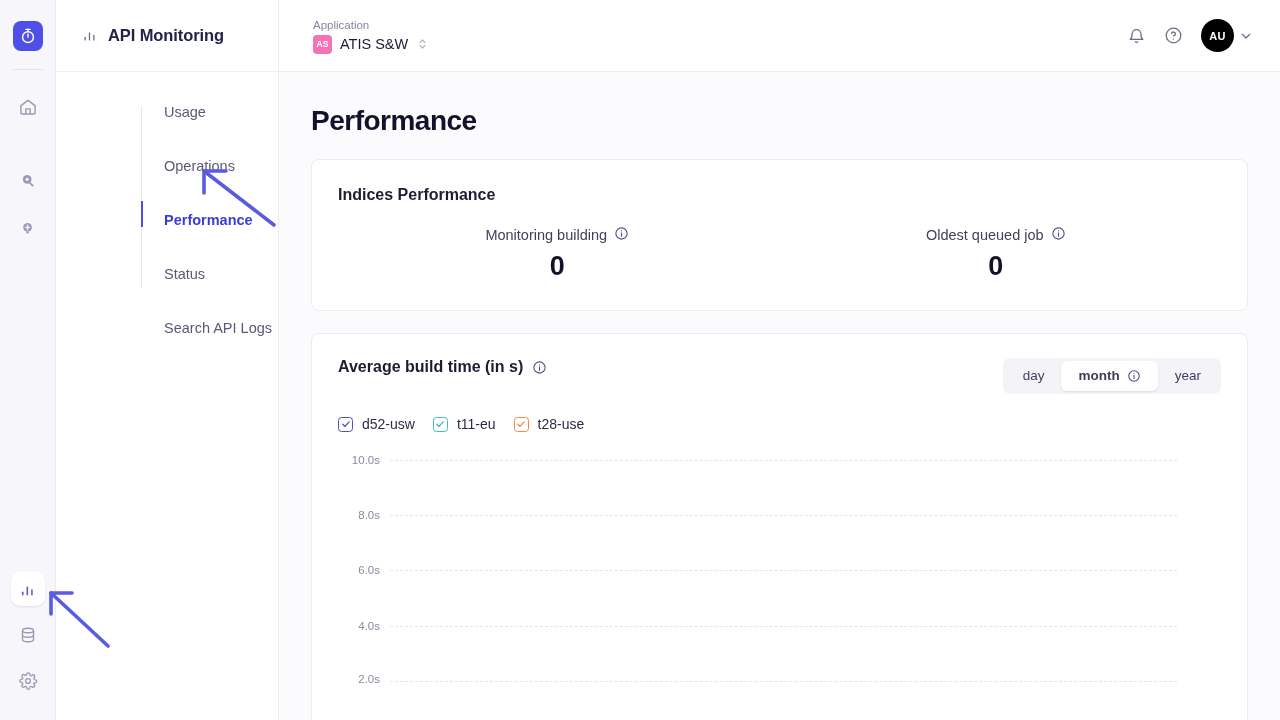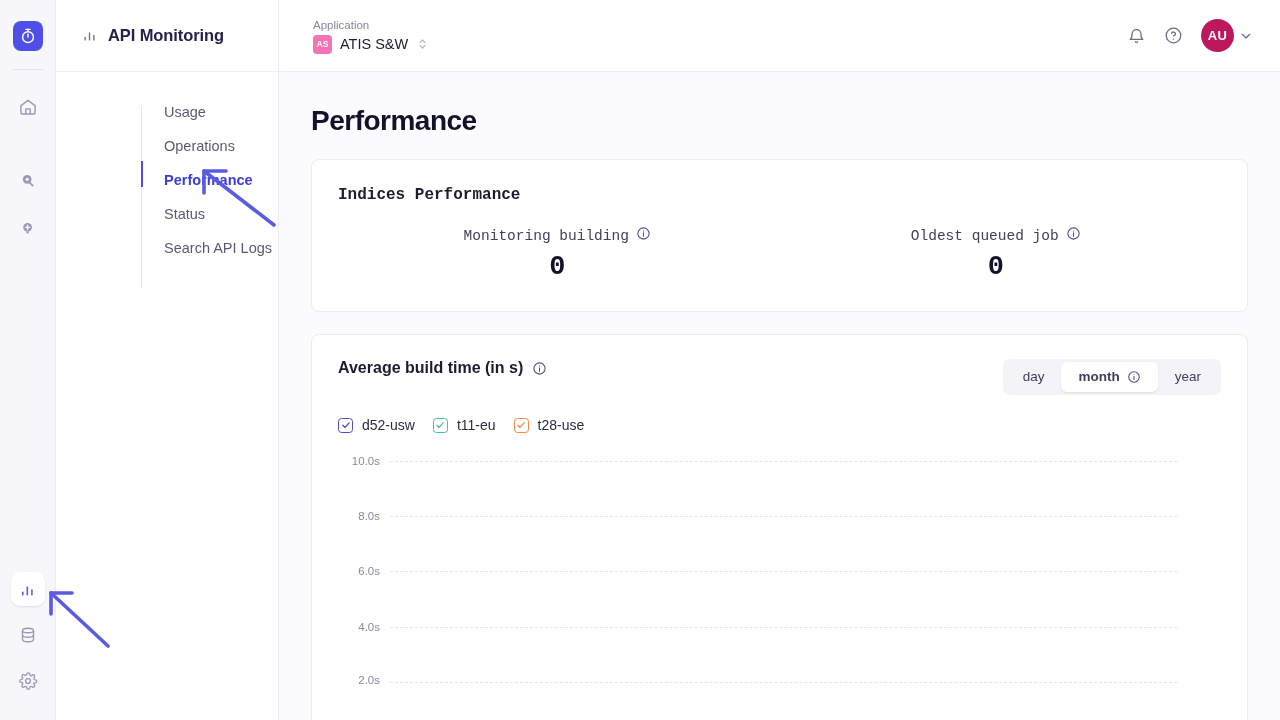--- a/index.html
+++ b/index.html
@@ -53,21 +53,21 @@
   .sidebar-title {
     font-size: 16.5px; font-weight: 700; color: #23234a; letter-spacing: -.1px;
   }
   .nav { padding: 24px 0 0 0; position: relative; }
   .nav-rule { position: absolute; left: 85px; top: 34px; width: 1px; height: 182px; background: #e6e6ee; }
   .nav-item {
     display: block; font-size: 14.5px; color: #5a5a74;
     padding: 6px 0 6px 0; margin-left: 108px; line-height: 20px;
     position: relative;
   }
-  .nav-item + .nav-item { margin-top: 2px; }
+  .nav-item + .nav-item { margin-top: 22px; }
   .nav-item.active { color: #3c3cd9; font-weight: 700; }
   .nav-item.active::before {
     content: ""; position: absolute; left: -23px; top: -3px;
     width: 2px; height: 26px; background: #4f4fe8;
   }
 
   
   .main { flex: 1 1 auto; height: 720px; background: #fbfbfd; display: flex; flex-direction: column; min-width:0; }
   .topbar {
     height: 72px; flex: 0 0 72px; background: #ffffff;
@@ -81,39 +81,39 @@
     width: 19px; height: 19px; border-radius: 4px; background: #f472b6;
     color: #ffffff; font-size: 8.5px; font-weight: 700;
     display: flex; align-items: center; justify-content: center; letter-spacing: .2px;
   }
   .app-name { font-size: 14.5px; color: #1c1c33; font-weight: 400; }
   .spinner-ico { display: flex; flex-direction: column; color: #b4b4c6; margin-left: 2px; }
   .topbar-right { margin-left: auto; display: flex; align-items: center; gap: 18px; }
   .icon-btn { color: #6b6b85; display: flex; align-items: center; justify-content: center; }
   .avatar-wrap { display: flex; align-items: center; gap: 4px; }
   .avatar {
-    width: 33px; height: 33px; border-radius: 50%; background: #be185d;
-    color: #ffffff; font-size: 13px; font-weight: 600;
+    width: 33px; height: 33px; border-radius: 50%; background: #000000;
+    color: #ffffff; font-size: 11px; font-weight: 600;
     display: flex; align-items: center; justify-content: center; letter-spacing: .3px;
   }
   .chev { color: #6b6b9c; display:flex; }
 
   .content { flex: 1 1 auto; overflow: hidden; padding: 0 32px; }
   .page-title {
     font-size: 28px; font-weight: 700; color: #12122b;
     letter-spacing: -.5px; margin: 33px 0 0 0;
   }
 
   .card {
     background: #ffffff; border: 1px solid #ececed; border-radius: 8px;
     margin-top: 22px;
   }
   .card-title { font-size: 16px; font-weight: 600; color: #1c1c33; }
 
-  .indices-card { padding: 26px 32px 28px 26px; font-family: Liberation Mono, monospace; }
+  .indices-card { padding: 26px 32px 28px 26px; }
   .kpis { display: flex; margin-top: 22px; }
   .kpi { flex: 1 1 0; text-align: center; }
   .kpi-label-row {
     display: flex; align-items: center; justify-content: center; gap: 7px;
     font-size: 14.5px; color: #41415c;
   }
   .kpi-value { font-size: 27px; font-weight: 700; color: #12122b; margin-top: 6px; line-height: 32px; }
 
   .chart-card { padding: 24px 26px 0 26px; position: relative; }
   .chart-head { display: flex; align-items: flex-start; }

